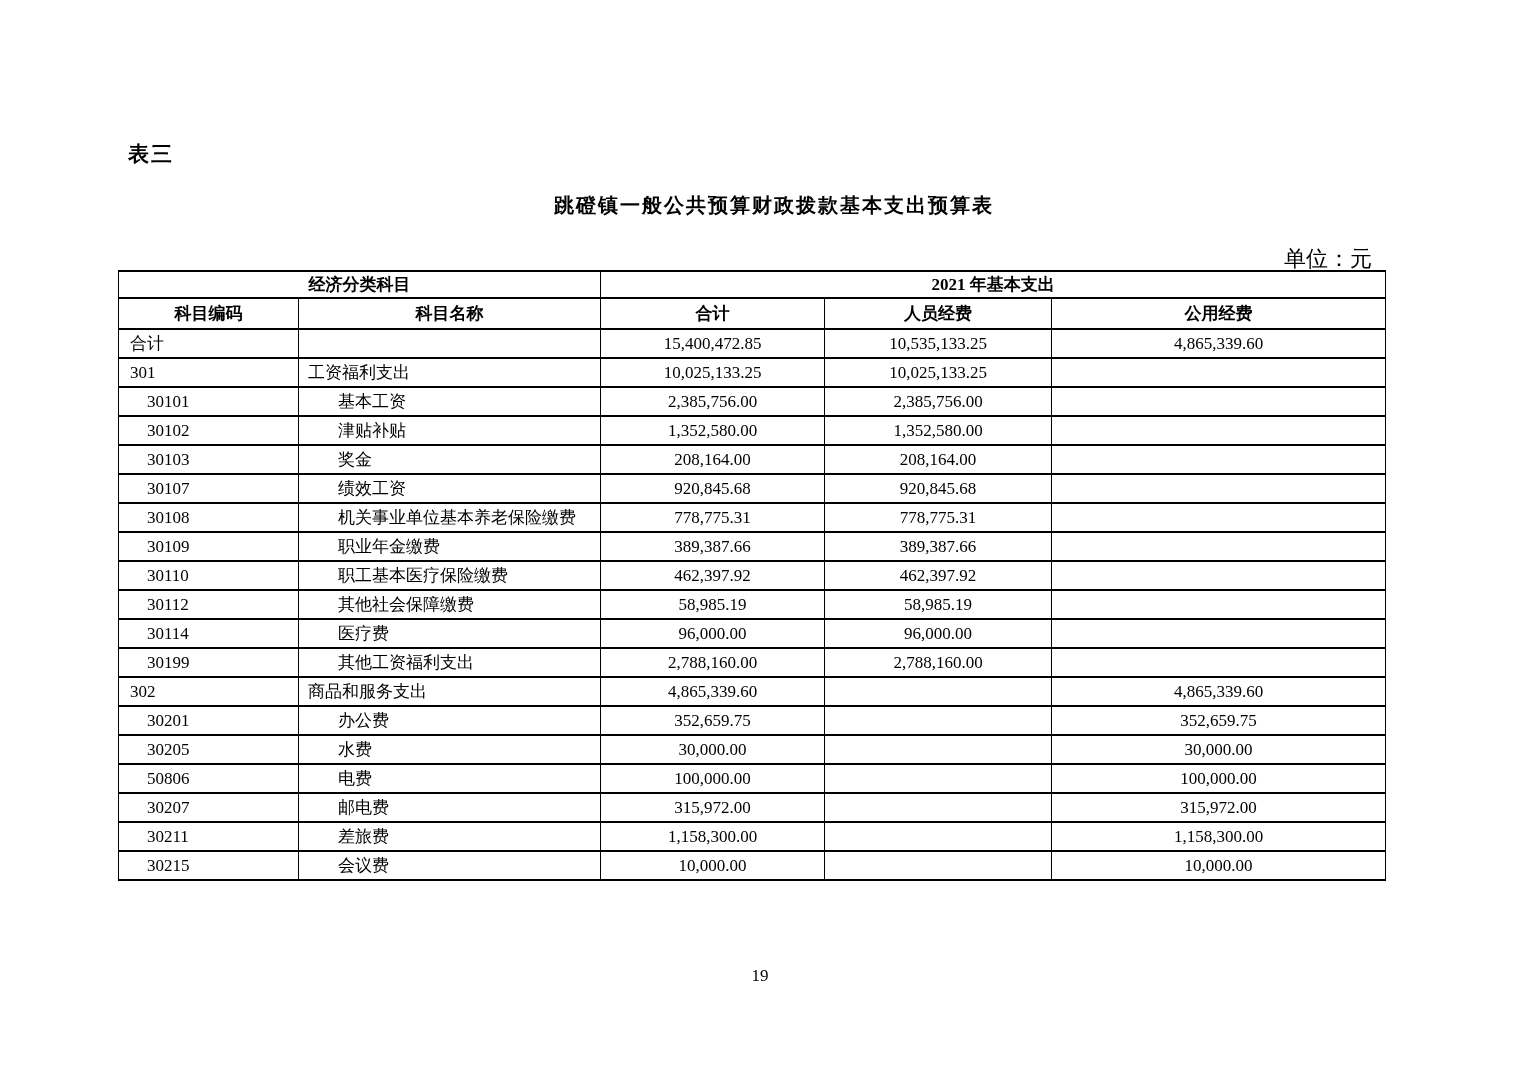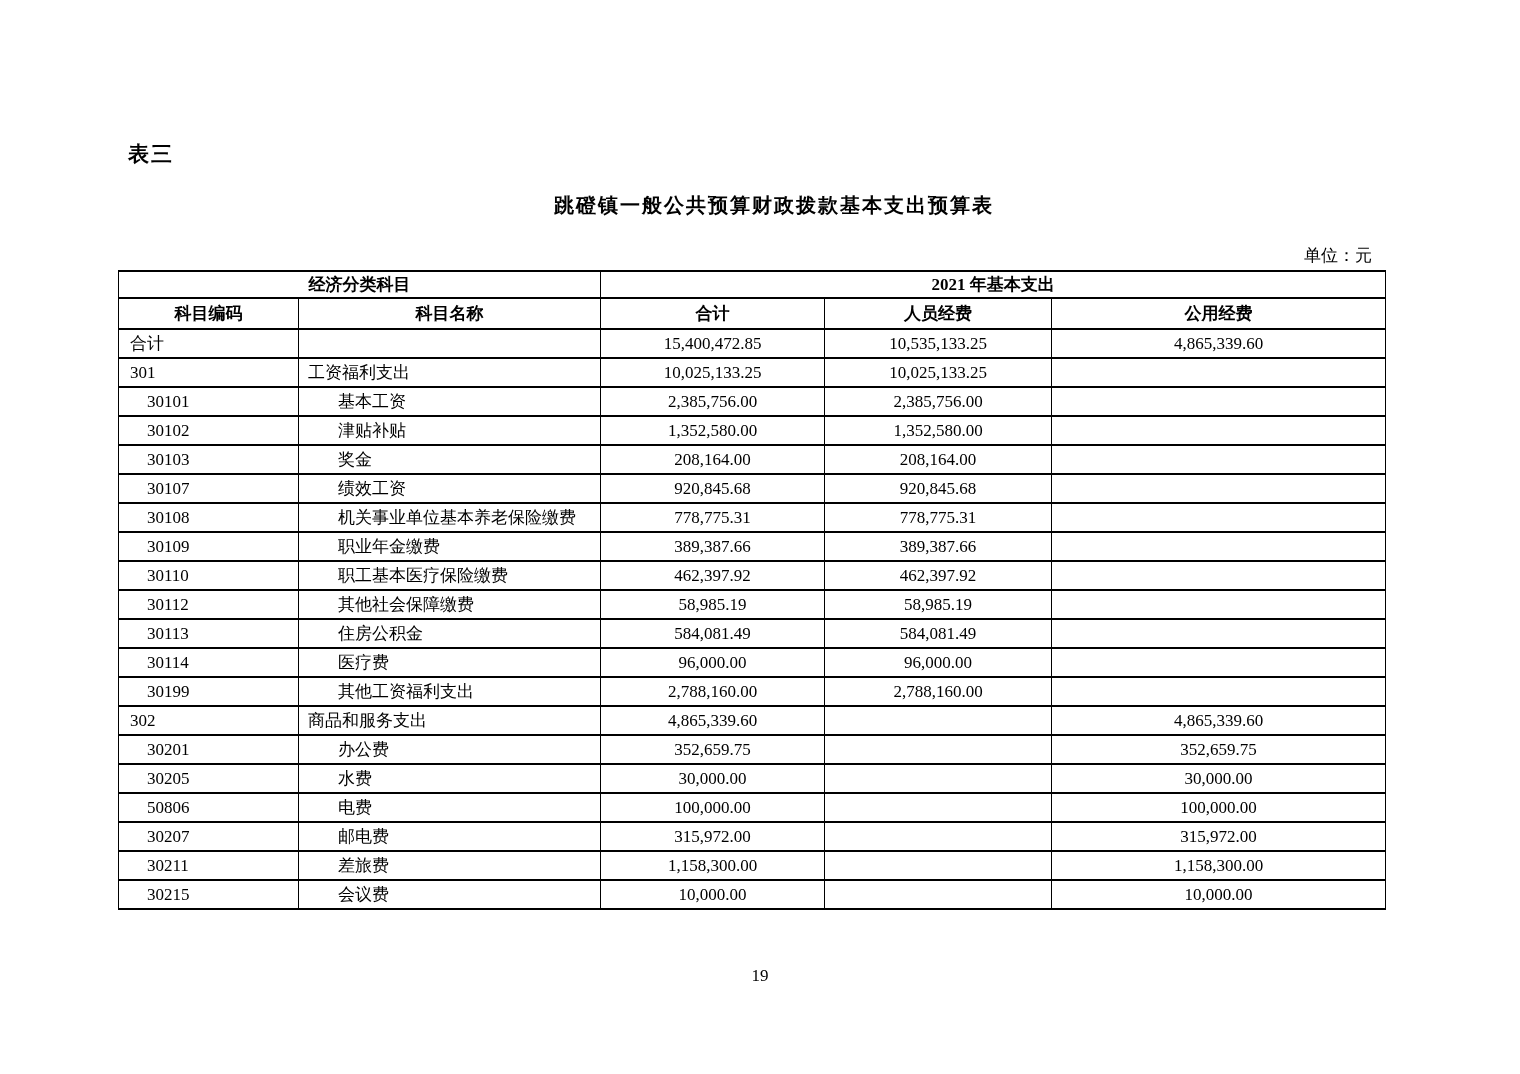--- a/index.html
+++ b/index.html
@@ -29,21 +29,21 @@
     width: 100%;
     text-align: center;
     font-size: 20px;
     font-weight: bold;
     letter-spacing: 2px;
   }
   .unit-note {
     position: absolute;
     top: 244px;
     right: 148px;
-    font-size: 17px;
+    font-size: 22px;
   }
   table.budget {
     position: absolute;
     left: 118px;
     top: 270px;
     width: 1267px;
     border-collapse: collapse;
     table-layout: fixed;
     font-size: 17px;
   }
@@ -171,27 +171,20 @@
       <td class="num"></td>
     </tr>
         <tr class="level-2">
       <td class="code">30112</td>
       <td class="name">其他社会保障缴费</td>
       <td class="num">58,985.19</td>
       <td class="num">58,985.19</td>
       <td class="num"></td>
     </tr>
         <tr class="level-2">
-      <td class="code">30113</td>
-      <td class="name">住房公积金</td>
-      <td class="num">584,081.49</td>
-      <td class="num">584,081.49</td>
-      <td class="num"></td>
-    </tr>
-        <tr class="level-2">
       <td class="code">30114</td>
       <td class="name">医疗费</td>
       <td class="num">96,000.00</td>
       <td class="num">96,000.00</td>
       <td class="num"></td>
     </tr>
         <tr class="level-2">
       <td class="code">30199</td>
       <td class="name">其他工资福利支出</td>
       <td class="num">2,788,160.00</td>

